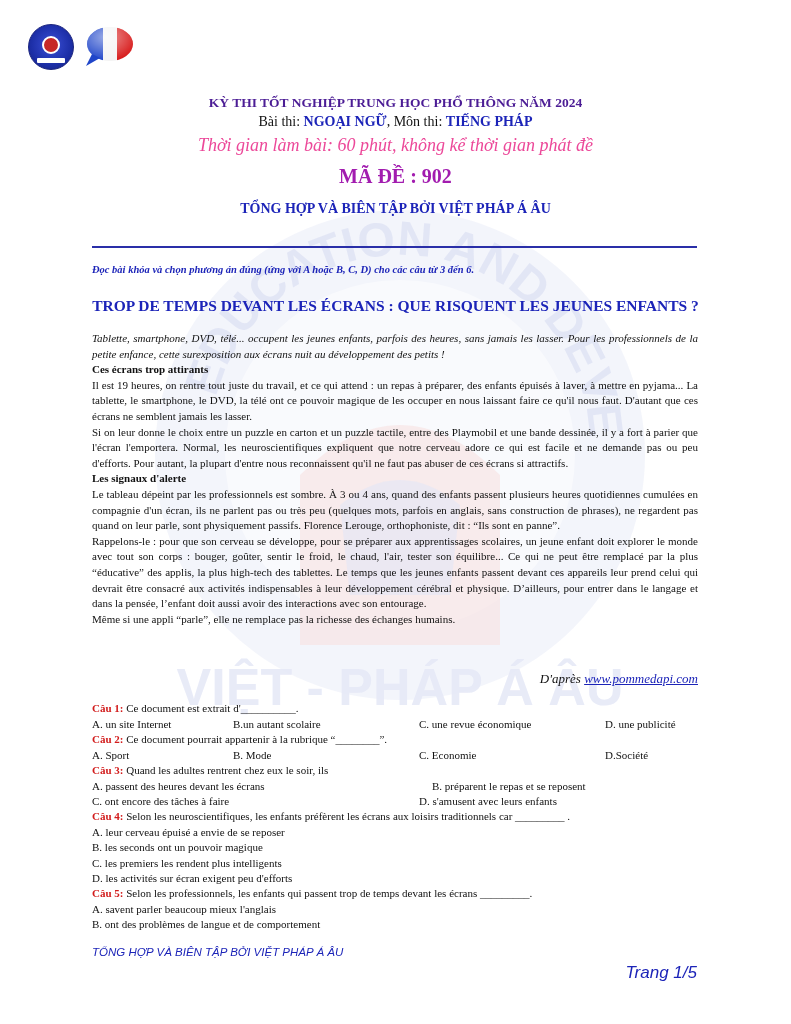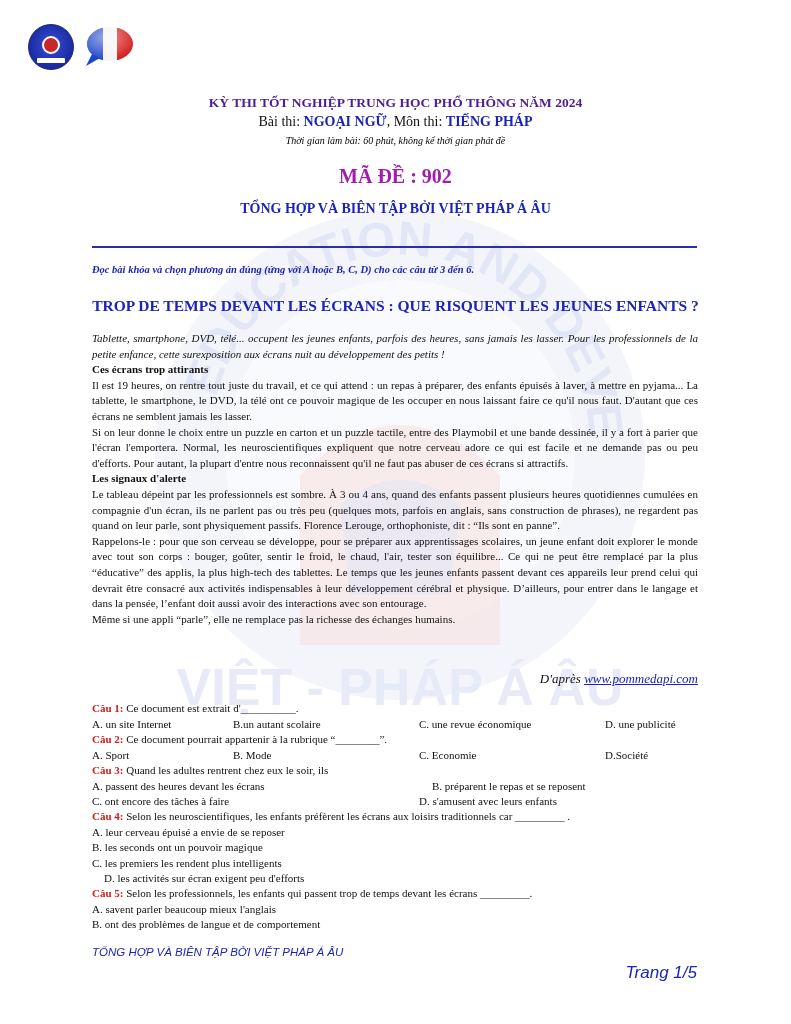--- a/index.html
+++ b/index.html
@@ -11,21 +11,21 @@
                  background:radial-gradient(circle at 50% 45%, #3a4fd6 0%, #1d2fa8 60%, #13207c 100%);
                  border:1px solid #1a237e; }
   .logo-circle .inner { position:absolute; left:13px; top:11px; width:18px; height:18px; border-radius:50%;
                  background:#c62828; border:2px solid #fff; box-sizing:border-box; }
   .logo-circle .band { position:absolute; left:8px; bottom:6px; width:28px; height:5px; background:#fff; border-radius:1px; }
   .logo-flag { position:absolute; left:82px; top:24px; width:52px; height:44px; }
   .center { position:absolute; left:0; width:791px; text-align:center; }
   .t1 { top:95px; font-size:13.5px; font-weight:bold; color:#4c1d95; }
   .t2 { top:114px; font-size:14px; color:#111; }
   .t2 .b { font-weight:bold; color:#1c24b8; }
-  .t3 { top:135px; font-size:10px; font-style:italic; color:#000000; }
+  .t3 { top:135px; font-size:18px; font-style:italic; color:#ec4899; }
   .t4 { top:165px; font-size:20px; font-weight:bold; color:#a21caf; }
   .t5 { top:201px; font-size:14px; font-weight:bold; color:#1c24b8; }
   .rule { position:absolute; left:92px; top:246px; width:605px; height:2px; background:#2a2fa8; }
   .instr { position:absolute; left:92px; top:264px; font-size:10.5px; font-style:italic; font-weight:bold; color:#1c24b8; }
   .title { top:297px; font-size:15.5px; font-weight:bold; color:#1c24b8; }
   .text { position:absolute; left:92px; width:606px; font-size:11px; line-height:15.6px; text-align:justify; color:#111; }
   .intro { top:331px; font-style:italic; }
   .h { font-weight:bold; }
   .p { margin:0; }
   .src { position:absolute; right:93px; top:671px; font-size:13px; font-style:italic; color:#111; }
@@ -145,21 +145,21 @@
     <div class="row">
         <span class="opt" style="left:0">A. leur cerveau épuisé a envie de se reposer</span>
       </div>
     <div class="row">
         <span class="opt" style="left:0">B. les seconds ont un pouvoir magique</span>
       </div>
     <div class="row">
         <span class="opt" style="left:0">C. les premiers les rendent plus intelligents</span>
       </div>
     <div class="row">
-        <span class="opt" style="left:12px">D. les activités sur écran exigent peu d'efforts</span>
+        <span class="opt" style="left:0">D. les activités sur écran exigent peu d'efforts</span>
       </div>
   </div>
 
   <div class="q" style="top:887px">
     <div class="row"><span class="qlabel">Câu 5:</span><span> Selon les professionnels, les enfants qui passent trop de temps devant les écrans _________.</span></div>
     <div class="row">
         <span class="opt" style="left:0">A. savent parler beaucoup mieux l'anglais</span>
       </div>
     <div class="row">
         <span class="opt" style="left:0">B. ont des problèmes de langue et de comportement</span>

